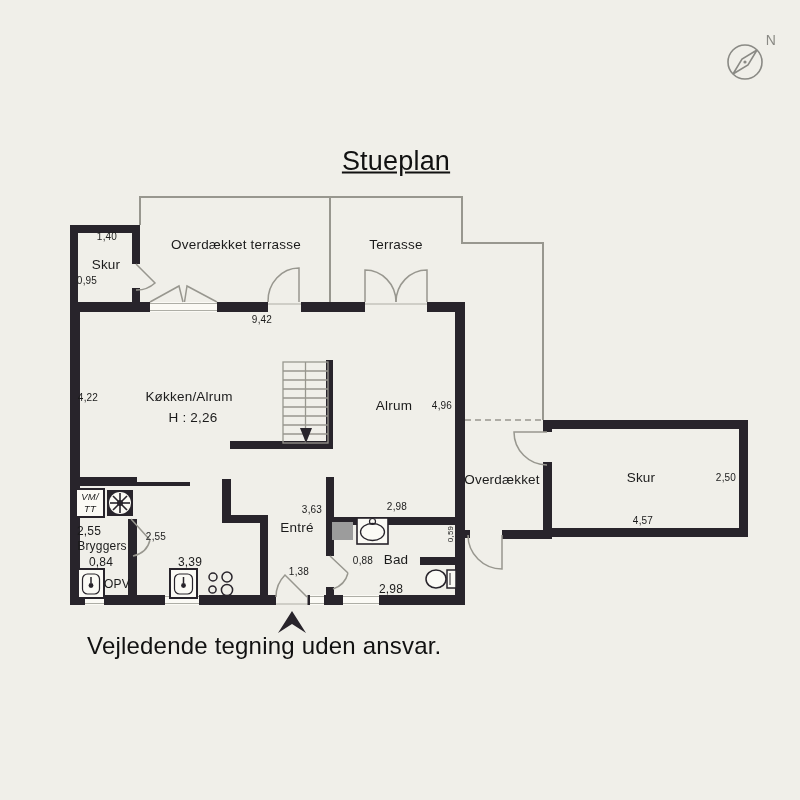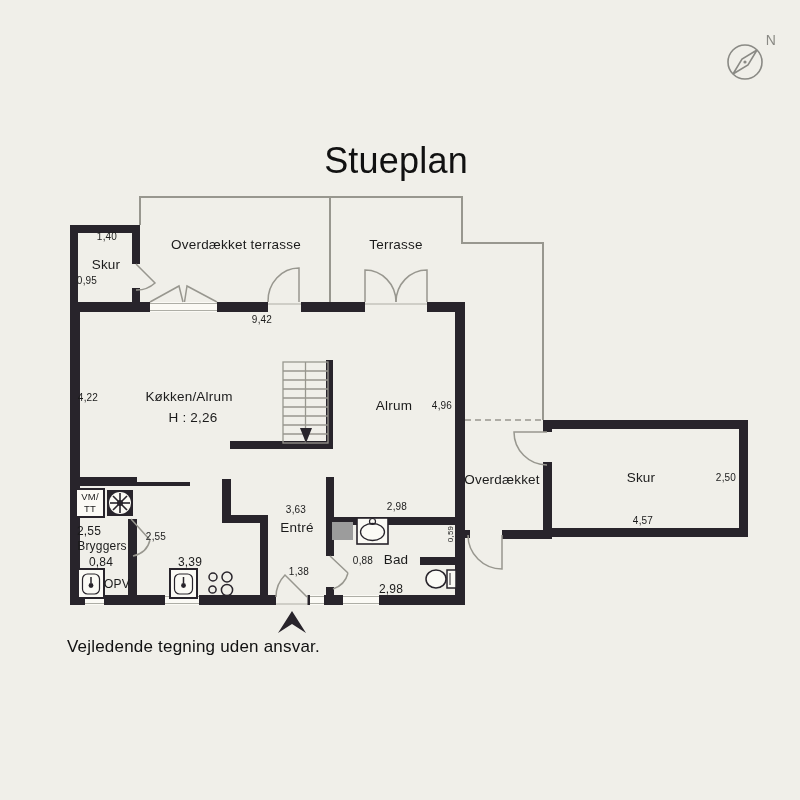--- a/index.html
+++ b/index.html
@@ -3,25 +3,25 @@
 <meta charset="utf-8">
 <style>
   html,body{margin:0;padding:0;}
   body{background:#f0efe9;font-family:"Liberation Sans","DejaVu Sans",sans-serif;}
   #stage{position:relative;width:800px;height:800px;background:#f0efe9;overflow:hidden;}
   #plan-svg{position:absolute;left:0;top:0;}
   .lbl{position:absolute;transform:translate(-50%,-50%);color:#1b1b1b;font-size:10px;
        white-space:nowrap;line-height:1;letter-spacing:0.2px;}
   .room{font-size:13.5px;text-align:center;}
   .small{font-size:12px;}
-  .tiny{font-size:9.5px;}
+  .tiny{font-size:9.5px;font-style:italic;}
   .rot{transform:translate(-50%,-50%) rotate(-90deg);font-size:8px;}
-  .title{font-size:36px;color:#111;}
+  .title{font-size:27px;color:#111;text-decoration:underline;}
   .north{color:#8a8a85;font-size:14px;}
-  .footer{transform:translate(0,-50%);font-size:17px;color:#111;}
+  .footer{transform:translate(0,-50%);font-size:24px;color:#111;margin-left:20px;}
 </style>
 </head>
 <body>
 
 <div id="stage">
 
   <svg id="plan-svg" width="800" height="800" viewBox="0 0 800 800">
 
     <g stroke="#98978f" stroke-width="2" fill="none">
       <polyline points="140,225 140,197 462,197 462,243 543,243 543,420"></polyline>
@@ -197,21 +197,21 @@
   <span class="lbl room" style="left:193px;top:418px">H : 2,26</span>
 
   <span class="lbl room" style="left:394px;top:406px">Alrum</span>
   <span class="lbl" style="left:442px;top:406px">4,96</span>
 
   <span class="lbl room" style="left:502px;top:480px">Overdækket</span>
   <span class="lbl room" style="left:641px;top:478px">Skur</span>
   <span class="lbl" style="left:726px;top:478px">2,50</span>
   <span class="lbl" style="left:643px;top:521px">4,57</span>
 
-  <span class="lbl" style="left:296px;top:510px">3,63</span>
+  <span class="lbl" style="left:312px;top:510px">3,63</span>
   <span class="lbl room" style="left:297px;top:528px">Entré</span>
   <span class="lbl" style="left:299px;top:572px">1,38</span>
 
   <span class="lbl" style="left:397px;top:507px">2,98</span>
   <span class="lbl" style="left:363px;top:561px">0,88</span>
   <span class="lbl room" style="left:396px;top:560px">Bad</span>
   <span class="lbl small" style="left:391px;top:589px">2,98</span>
   <span class="lbl rot" style="left:451px;top:534px">0,59</span>
 
   <span class="lbl small" style="left:89px;top:531px">2,55</span>

